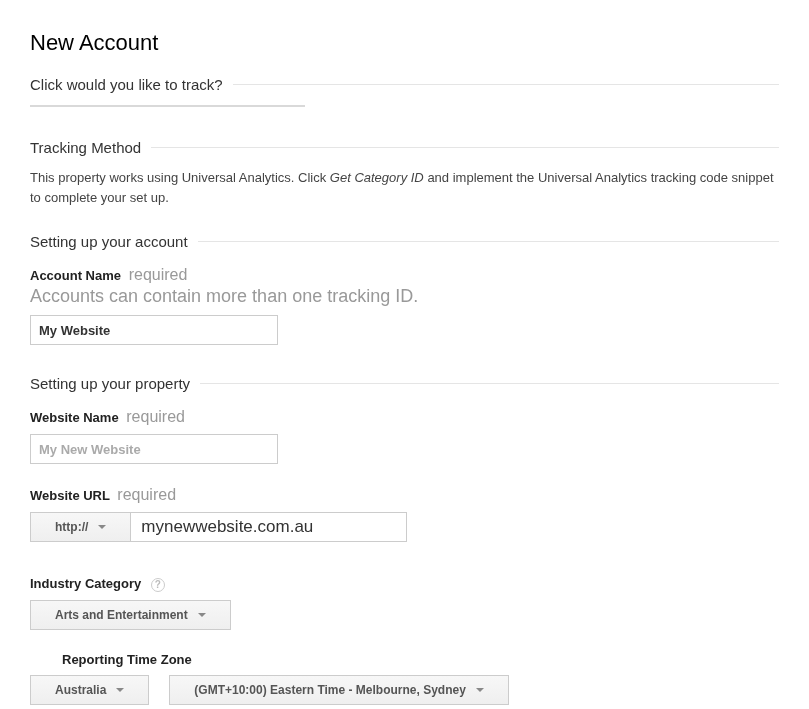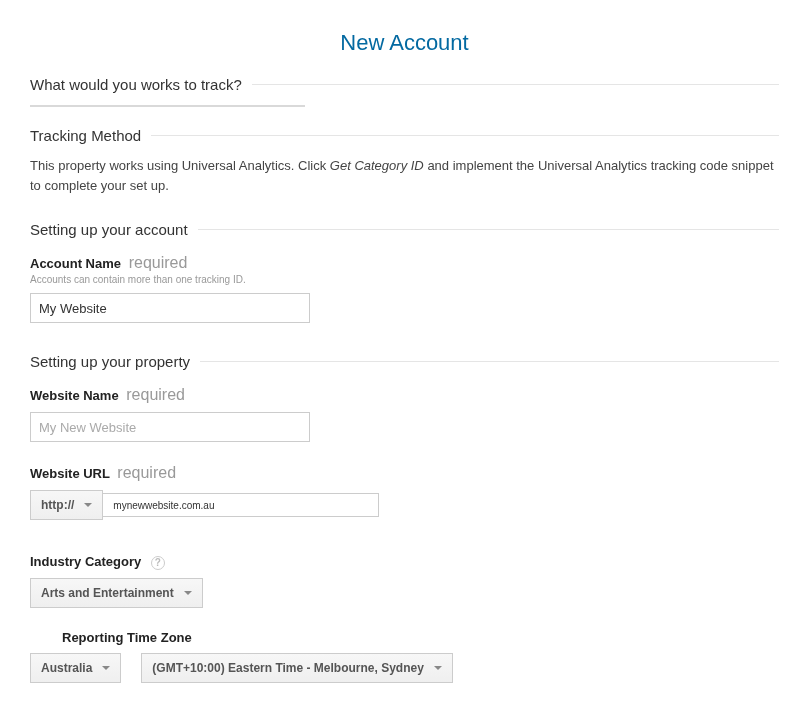--- a/index.html
+++ b/index.html
@@ -8,22 +8,21 @@
     padding: 30px;
     font-family: Arial, Helvetica, sans-serif;
     color: #222;
     background: #fff;
     width: 809px;
   }
   h1.page-title {
     font-size: 22px;
     font-weight: 400;
     margin: 0 0 20px 0;
-    color: #0369a1;
-    text-align: center;
+    color: #000000;
   }
   .section-header {
     display: flex;
     align-items: center;
     margin: 18px 0 12px 0;
   }
   .section-header .label {
     font-size: 15px;
     color: #333;
     white-space: nowrap;
@@ -83,60 +82,60 @@
     color: #222;
     margin-top: 16px;
   }
   .field-label .req {
     font-size: 16px;
     font-weight: normal;
     color: #999;
     margin-left: 4px;
   }
   .hint {
-    font-size: 10px;
+    font-size: 18px;
     color: #999;
     margin-top: 2px;
   }
   input[type="text"].txt {
     height: 30px;
     border: 1px solid #ccc;
     padding: 0 8px;
     font-size: 13px;
     color: #333;
     margin-top: 8px;
   }
   input[type="text"].txt::placeholder { color: #aaa; }
-  .w276 { width: 280px; }
+  .w276 { width: 248px; font-weight: bold; }
   .row { display: flex; align-items: center; gap: 0; margin-top: 8px; }
   .dd {
     display: inline-flex;
     align-items: center;
     height: 30px;
     border: 1px solid #ccc;
     background: linear-gradient(#f7f7f7, #efefef);
     font-size: 12px;
     font-weight: bold;
     color: #555;
-    padding: 0 10px;
+    padding: 0 24px;
     cursor: pointer;
     gap: 10px;
   }
   .dd .caret {
     width: 0; height: 0;
     border-left: 4px solid transparent;
     border-right: 4px solid transparent;
     border-top: 4px solid #888;
   }
   .url-input {
-    height: 24px;
+    height: 30px;
     border: 1px solid #ccc;
     border-left: none;
     padding: 0 10px;
-    font-size: 10px;
+    font-size: 17px;
     color: #333;
     width: 276px;
   }
   .help-icon {
     display: inline-flex;
     width: 14px;
     height: 14px;
     border: 1px solid #ccc;
     border-radius: 50%;
     align-items: center;
@@ -150,29 +149,29 @@
 </style>
 </head>
 <body>
 
 
 
 <h1 class="page-title">New Account</h1>
 
 
 <div class="section-header">
-  <span class="label">What would you works to track?</span>
+  <span class="label">Click would you like to track?</span>
   <span class="line"></span>
 </div>
 
 <div class="tabs">
 </div>
 
 
-<div class="section-header" style="margin-top:20px;">
+<div class="section-header" style="margin-top:32px;">
   <span class="label">Tracking Method</span>
   <span class="line"></span>
 </div>
 <p class="body-text">
   <span>This property works using Universal Analytics. Click </span><em>Get Category ID</em><span> and implement the Universal Analytics tracking code snippet to complete your set up.</span>
 </p>
 
 
 <div class="section-header" style="margin-top:26px;">
   <span class="label">Setting up your account</span>

